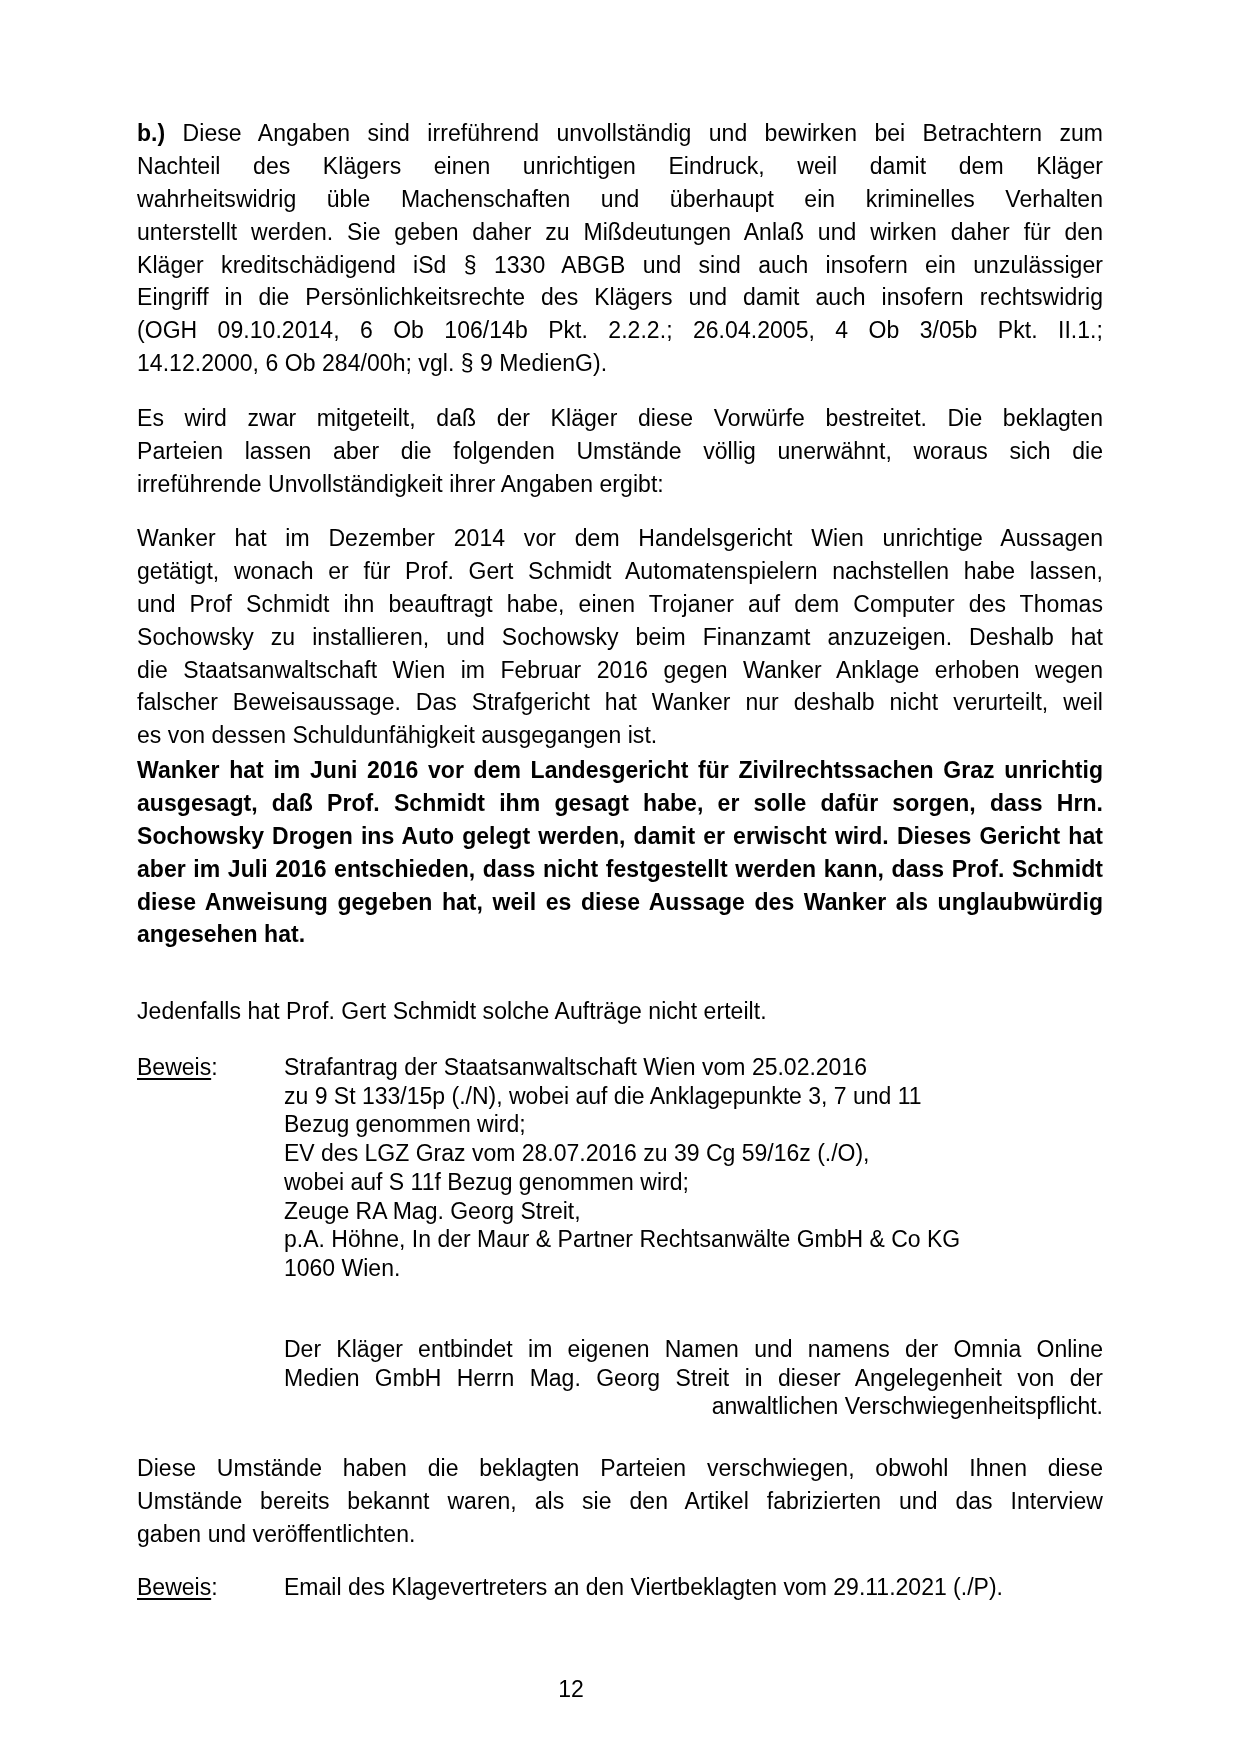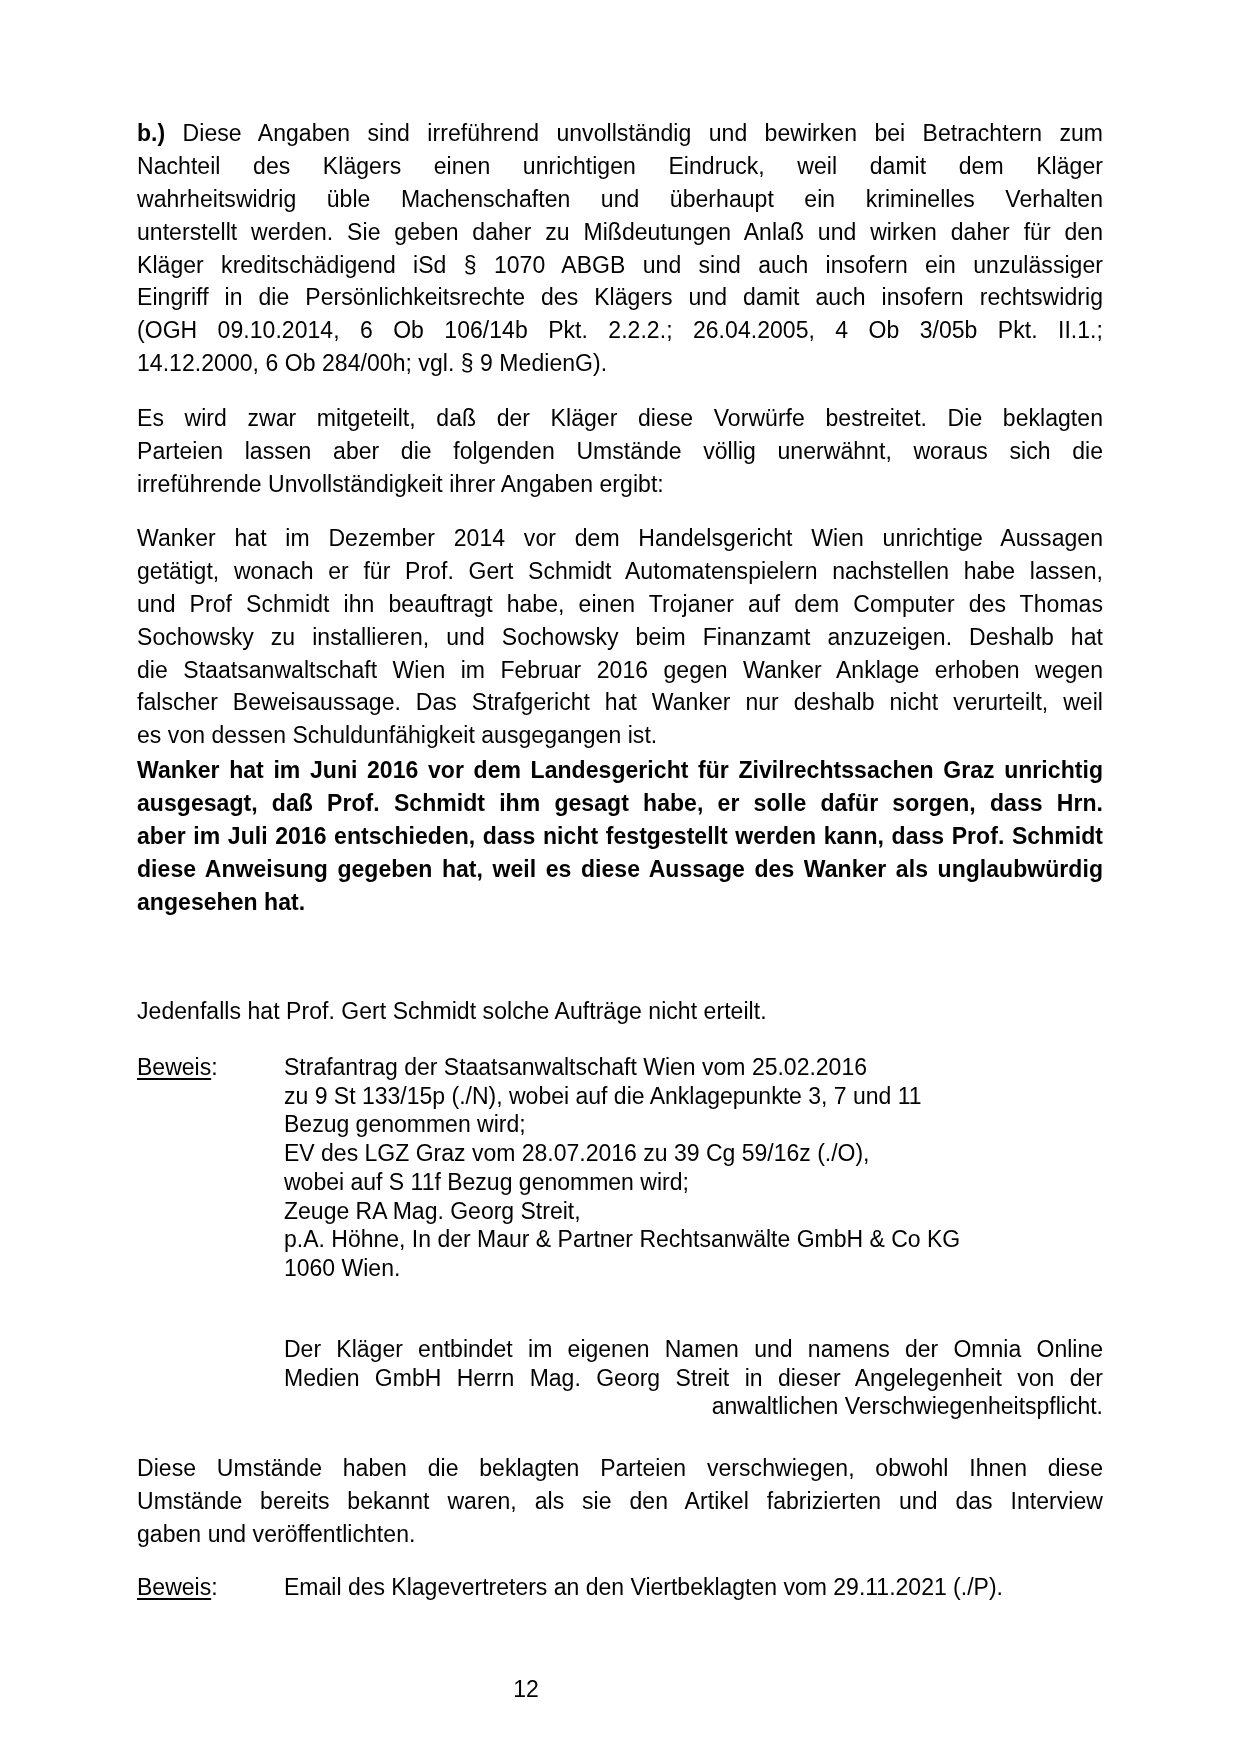--- a/index.html
+++ b/index.html
@@ -96,33 +96,34 @@
       white-space: nowrap;
     }
     .page-number {
       position: absolute;
       left: 0;
       width: 1052px;
       top: 1675px;
       text-align: center;
       font-size: 23px;
       line-height: 28px;
+      padding-left: 45px;
     }
   </style>
 </head>
 <body>
 
 <div class="page">
 
   <div class="para" style="top:117px;">
     <span class="jline"><span class="bold">b.)</span> <span>Diese Angaben sind irreführend unvollständig und bewirken bei Betrachtern zum</span></span>
     <span class="jline">Nachteil des Klägers einen unrichtigen Eindruck, weil damit dem Kläger</span>
     <span class="jline">wahrheitswidrig üble Machenschaften und überhaupt ein kriminelles Verhalten</span>
     <span class="jline">unterstellt werden. Sie geben daher zu Mißdeutungen Anlaß und wirken daher für den</span>
-    <span class="jline">Kläger kreditschädigend iSd § 1070 ABGB und sind auch insofern ein unzulässiger</span>
+    <span class="jline">Kläger kreditschädigend iSd § 1330 ABGB und sind auch insofern ein unzulässiger</span>
     <span class="jline">Eingriff in die Persönlichkeitsrechte des Klägers und damit auch insofern rechtswidrig</span>
     <span class="jline">(OGH 09.10.2014, 6 Ob 106/14b Pkt. 2.2.2.; 26.04.2005, 4 Ob 3/05b Pkt. II.1.;</span>
     <span class="lastline">14.12.2000, 6 Ob 284/00h; vgl. § 9 MedienG).</span>
   </div>
 
   <div class="para" style="top:402px;">
     <span class="jline">Es wird zwar mitgeteilt, daß der Kläger diese Vorwürfe bestreitet. Die beklagten</span>
     <span class="jline">Parteien lassen aber die folgenden Umstände völlig unerwähnt, woraus sich die</span>
     <span class="lastline">irreführende Unvollständigkeit ihrer Angaben ergibt:</span>
   </div>
@@ -133,20 +134,21 @@
     <span class="jline">und Prof Schmidt ihn beauftragt habe, einen Trojaner auf dem Computer des Thomas</span>
     <span class="jline">Sochowsky zu installieren, und Sochowsky beim Finanzamt anzuzeigen. Deshalb hat</span>
     <span class="jline">die Staatsanwaltschaft Wien im Februar 2016 gegen Wanker Anklage erhoben wegen</span>
     <span class="jline">falscher Beweisaussage. Das Strafgericht hat Wanker nur deshalb nicht verurteilt, weil</span>
     <span class="lastline">es von dessen Schuldunfähigkeit ausgegangen ist.</span>
   </div>
 
   <div class="para" style="top:754px;font-weight:bold;">
     <span class="jline">Wanker hat im Juni 2016 vor dem Landesgericht für Zivilrechtssachen Graz unrichtig</span>
     <span class="jline">ausgesagt, daß Prof. Schmidt ihm gesagt habe, er solle dafür sorgen, dass Hrn.</span>
+    <span class="jline">Sochowsky Drogen ins Auto gelegt werden, damit er erwischt wird. Dieses Gericht hat</span>
     <span class="jline">aber im Juli 2016 entschieden, dass nicht festgestellt werden kann, dass Prof. Schmidt</span>
     <span class="jline">diese Anweisung gegeben hat, weil es diese Aussage des Wanker als unglaubwürdig</span>
     <span class="lastline">angesehen hat.</span>
   </div>
 
   <div class="para" style="top:995px;">
     <span class="lastline">Jedenfalls hat Prof. Gert Schmidt solche Aufträge nicht erteilt.</span>
   </div>
 
   <div class="beweis" style="top:1053px;">

